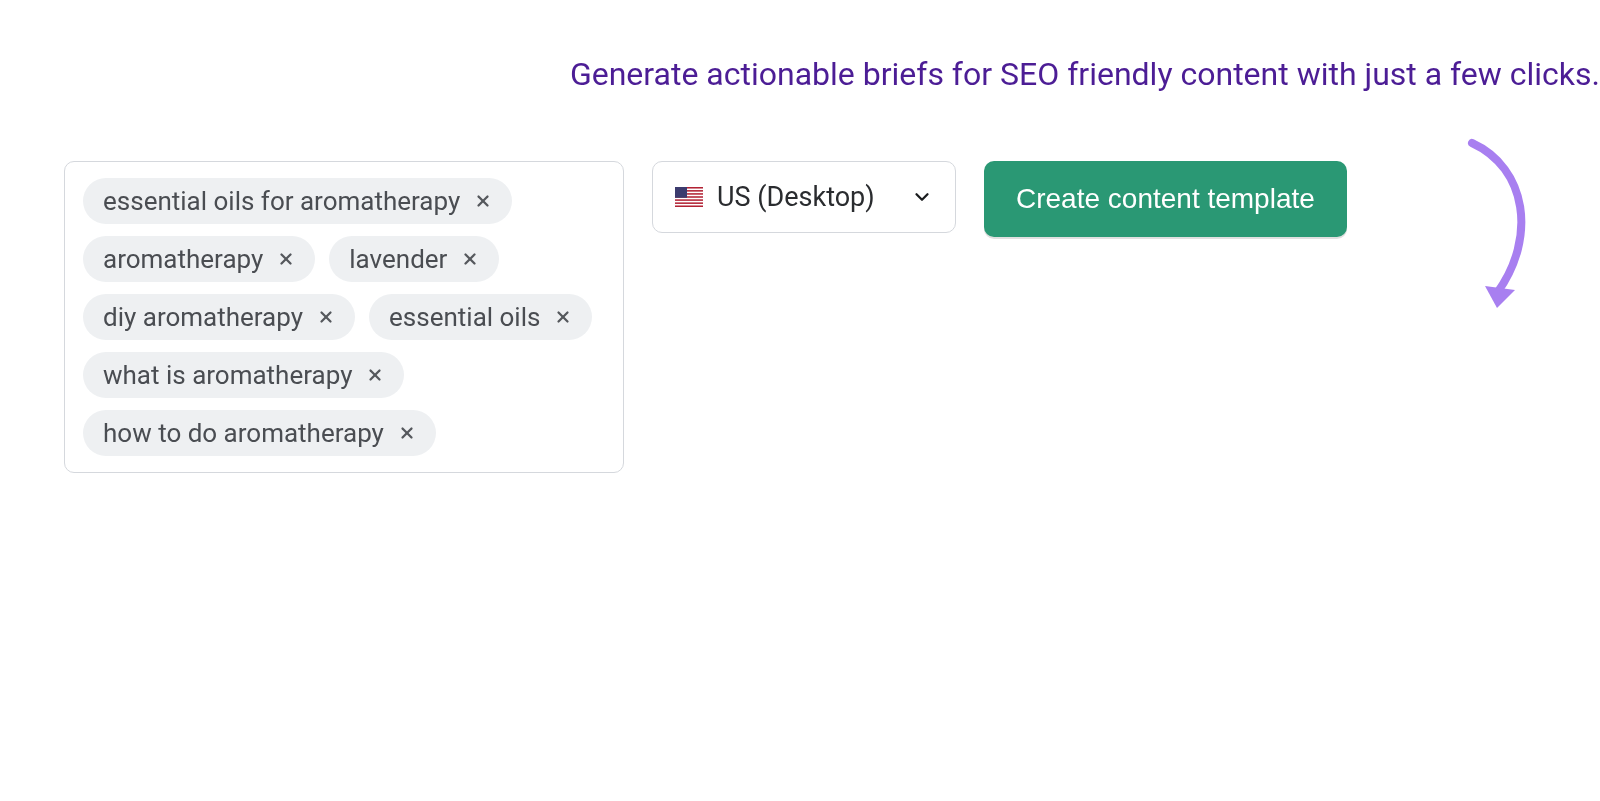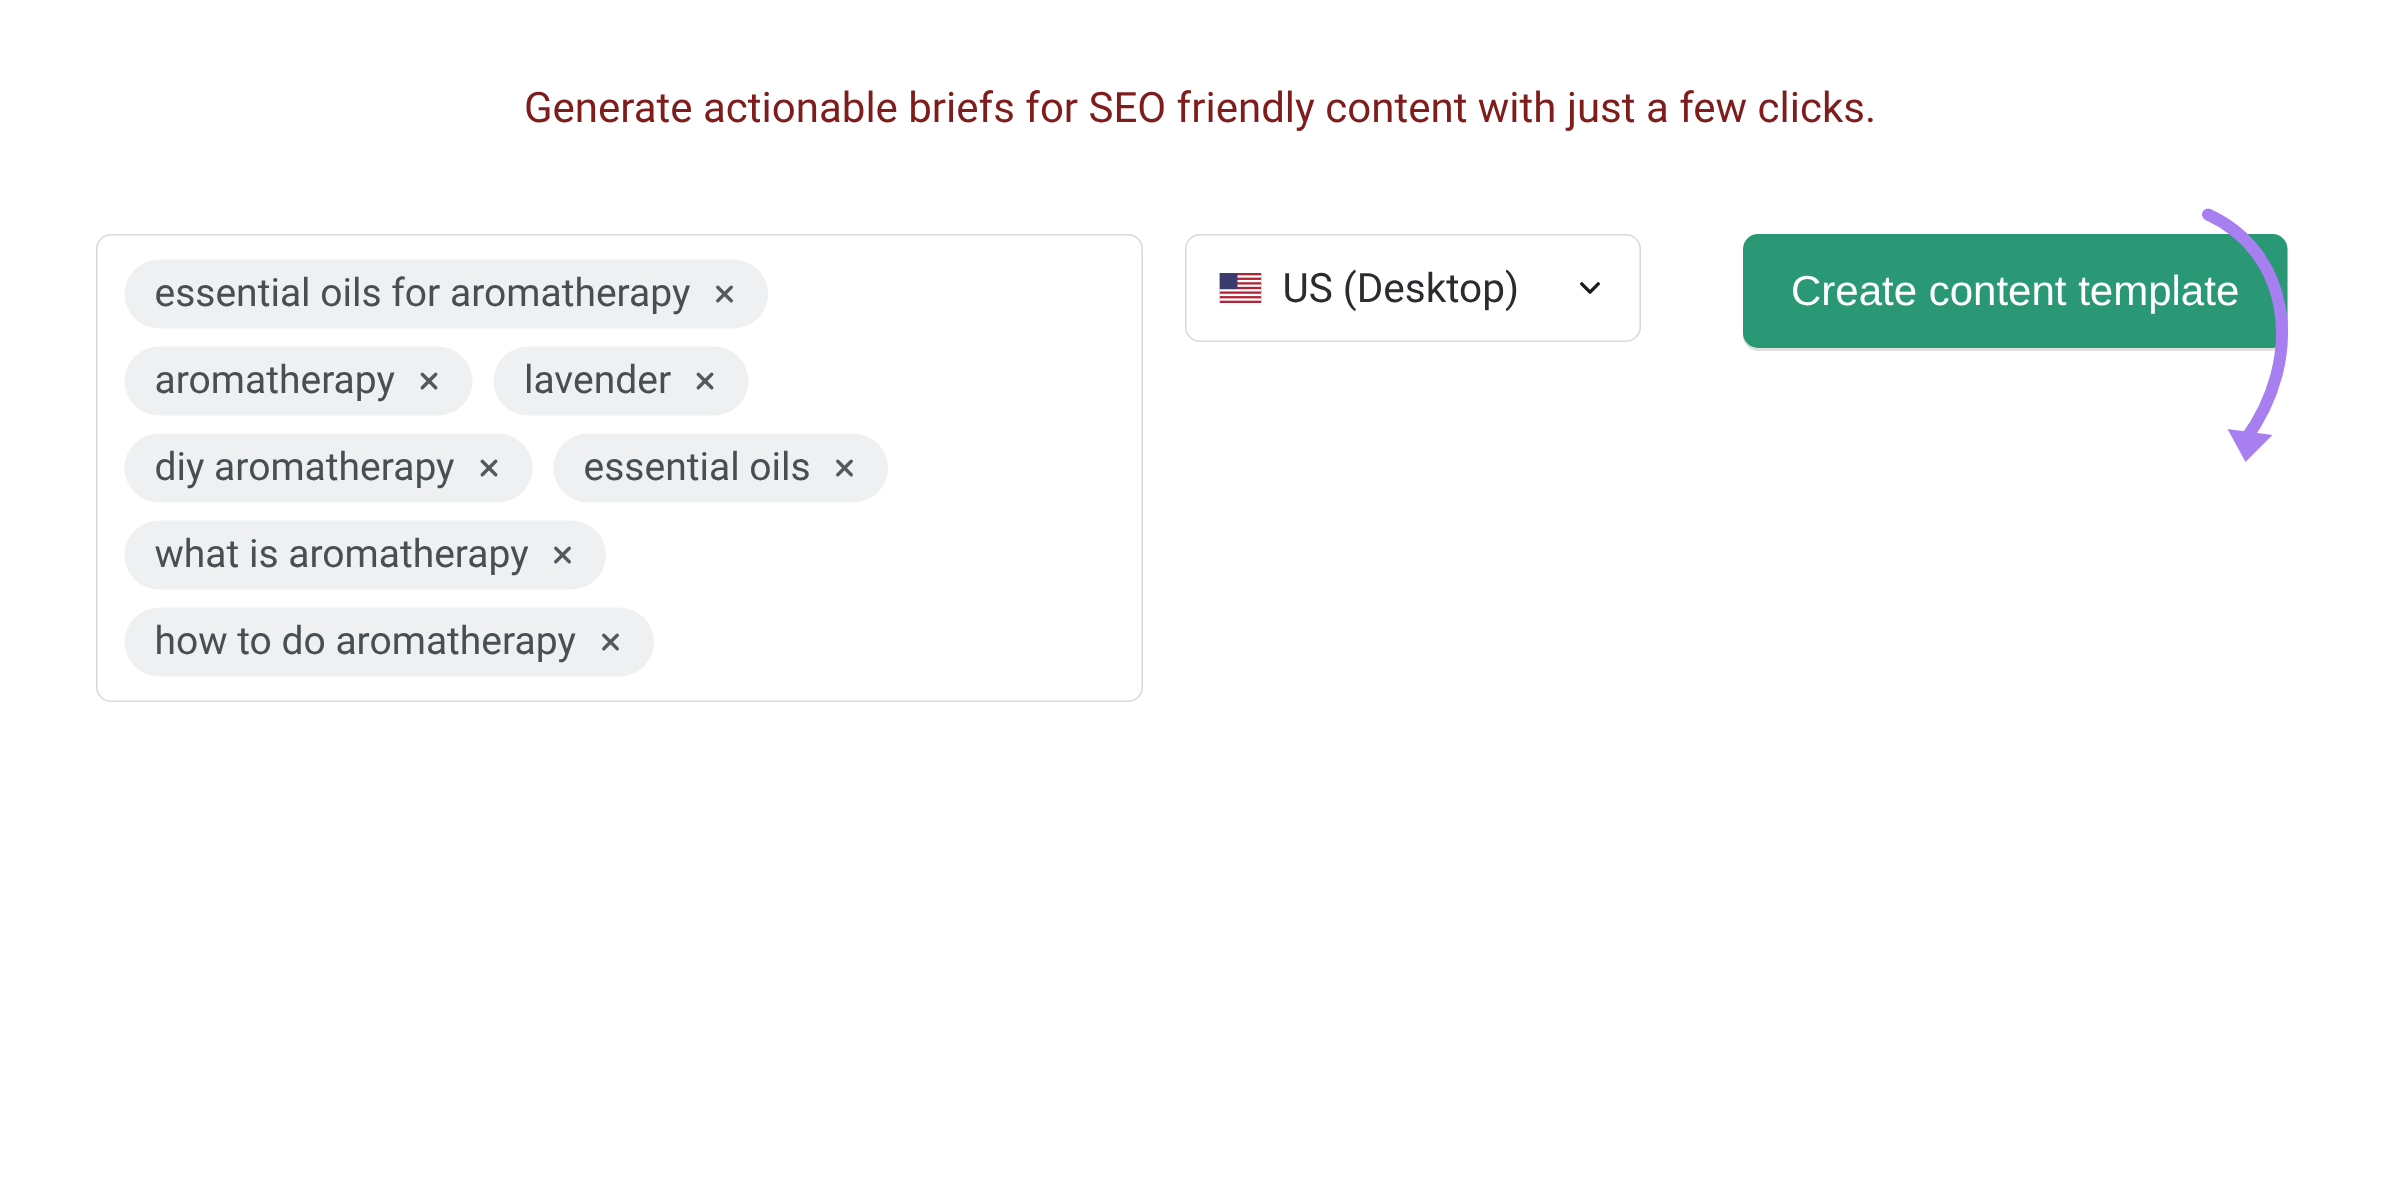--- a/index.html
+++ b/index.html
@@ -20,37 +20,37 @@
     }
     .page-title {
       text-align: center;
       font-size: 54px;
       font-weight: 700;
       color: #16181a;
       letter-spacing: -0.5px;
       margin-bottom: 28px;
     }
     .page-subtitle {
-      text-align: center;
-      font-size: 28px;
-      font-weight: 400;
-      color: #7f1d1d;
+      text-align: right;
+      font-size: 32px;
+      font-weight: 400;
+      color: #4c1d95;
       margin-bottom: 68px;
     }
     .form-row {
       display: flex;
       gap: 28px;
       padding: 0 64px;
       align-items: flex-start;
     }
     .keyword-box {
       border: 1.5px solid #d5d8dd;
       border-radius: 10px;
       padding: 16px 18px;
-      width: 698px;
+      width: 560px;
       display: flex;
       flex-wrap: wrap;
       gap: 12px 14px;
       align-content: flex-start;
     }
     .chip {
       display: inline-flex;
       align-items: center;
       background: #eef0f2;
       border-radius: 999px;
@@ -116,21 +116,20 @@
       border: none;
       border-radius: 10px;
       height: 76px;
       padding: 0 32px;
       font-size: 28px;
       font-weight: 400;
       cursor: pointer;
       display: flex;
       align-items: center;
       box-shadow: 0 2px 0 rgba(0,0,0,0.12);
-      margin-left: 40px;
     }
     .arrow-annotation {
       position: absolute;
       top: 138px;
       right: 58px;
       pointer-events: none;
     }
     .arrow-annotation svg {
       width: 105px;
       height: 180px;

